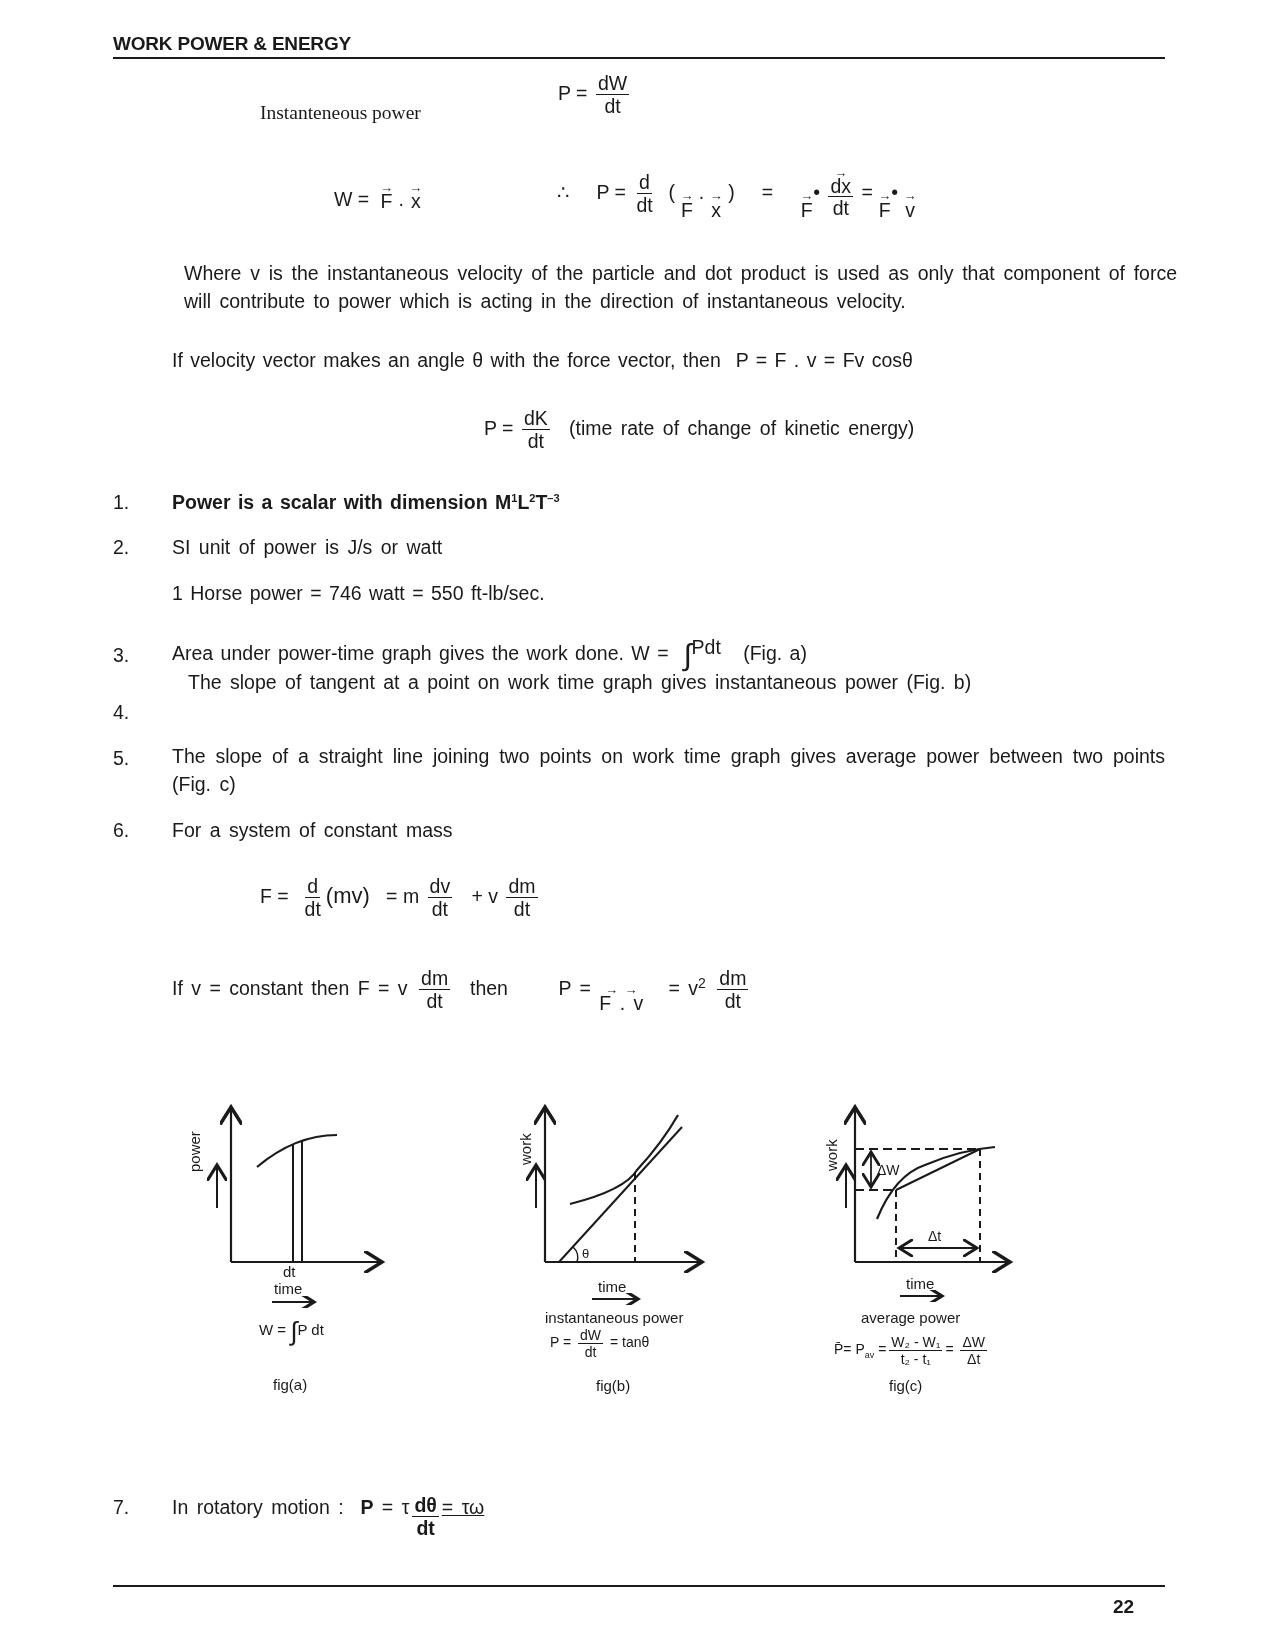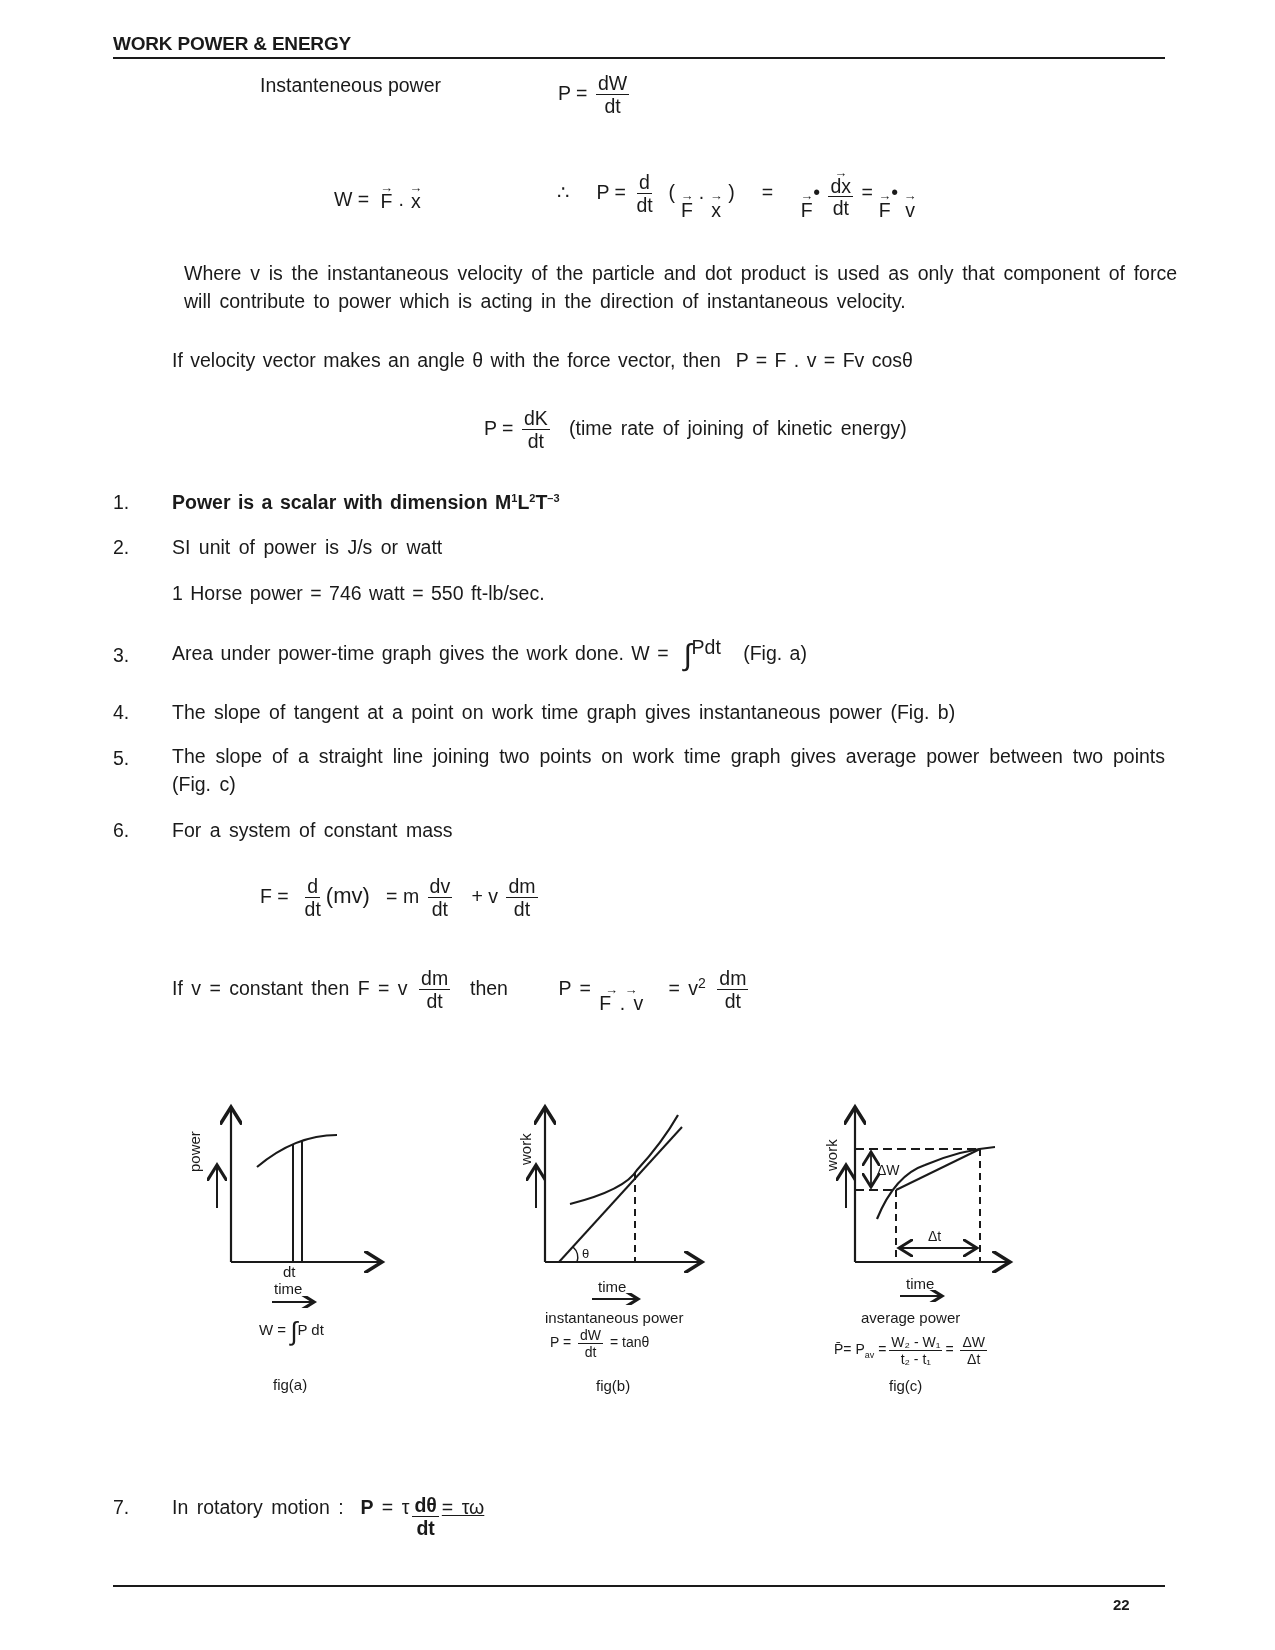--- a/index.html
+++ b/index.html
@@ -23,21 +23,21 @@
   sub{font-size:9px;}
   .int{font-size:30px;vertical-align:middle;line-height:1;}
   svg text{font-family:"Liberation Sans",sans-serif;}
 </style>
 </head>
 <body>
 
 <div class="abs hdr">WORK POWER &amp; ENERGY</div>
 <div class="rule" style="top:57px;"></div>
 
-<div class="abs t" style="left:260px;top:74px;">Instanteneous power</div>
+<div class="abs t" style="left:260px;top:102px;font-family:Liberation Serif, serif;">Instanteneous power</div>
 <div class="abs t" style="left:558px;top:72px;">
   <span>P =</span>
   <span class="frac">
       <span class="n">dW</span>
       <span class="d">dt</span>
     </span>
 </div>
 
 <div class="abs t" style="left:334px;top:183px;">
   <span>W  =</span>&nbsp;
@@ -99,42 +99,42 @@
   <span>If  velocity  vector  makes  an  angle  θ  with  the  force  vector,  then</span>&nbsp;
   <span>P = F . v = Fv cosθ</span>
 </div>
 
 <div class="abs t" style="left:484px;top:407px;">
   <span>P =</span>
   <span class="frac">
       <span class="n">dK</span>
       <span class="d">dt</span>
     </span>&nbsp;&nbsp;
-  <span style="word-spacing:3px;">(time  rate  of  joining  of  kinetic  energy)</span>
+  <span style="word-spacing:3px;">(time  rate  of  change  of  kinetic  energy)</span>
 </div>
 
 <div class="abs t num" style="top:491px;">1.</div>
 <div class="abs t item" style="top:491px;word-spacing:2px;font-weight:bold;">
   <span>Power  is  a  scalar  with  dimension  M</span><sup>1</sup><span>L</span><sup>2</sup><span>T</span><sup>–3</sup>
 </div>
 
 <div class="abs t num" style="top:536px;">2.</div>
 <div class="abs t item" style="top:536px;word-spacing:3px;text-align:right;">SI  unit  of  power  is  J/s  or  watt</div>
 
 <div class="abs t item" style="top:582px;word-spacing:2px;">1  Horse  power  =  746  watt  =  550  ft-lb/sec.</div>
 
 <div class="abs t num" style="top:644px;">3.</div>
 <div class="abs t item" style="top:636px;word-spacing:2px;">
   <span>Area  under  power-time  graph  gives  the  work  done.  W  =</span>&nbsp;
   <span class="int">∫</span><span style="vertical-align:6px;">Pdt</span>&nbsp;&nbsp;
   <span>(Fig.  a)</span>
 </div>
 
 <div class="abs t num" style="top:701px;">4.</div>
-<div class="abs t item" style="top:701px;word-spacing:3px;">The  slope  of  tangent  at  a  point  on  work  time  graph  gives  instantaneous  power  (Fig.  b)</div>
+<div class="abs t item" style="top:671px;word-spacing:3px;margin-left:16px;">The  slope  of  tangent  at  a  point  on  work  time  graph  gives  instantaneous  power  (Fig.  b)</div>
 
 <div class="abs t num" style="top:747px;">5.</div>
 <div class="abs t item j" style="top:742px;">The slope of a straight line joining two points on work time graph gives average power between two points (Fig.  c)</div>
 
 <div class="abs t num" style="top:819px;">6.</div>
 <div class="abs t item" style="top:819px;word-spacing:3px;">For  a  system  of  constant  mass</div>
 
 <div class="abs t" style="left:260px;top:875px;">
   <span>F  =</span>&nbsp;
   <span class="frac">
@@ -263,13 +263,13 @@
 <div class="abs t item" style="top:1480px;word-spacing:3px;">
   <span style="vertical-align:-16px;">In  rotatory  motion  :</span>&nbsp;
   <span style="font-weight:bold;vertical-align:-16px;">P</span>
   <span style="vertical-align:-16px;">= τ</span><span class="frac" style="font-weight:bold;vertical-align:-14px;">
       <span class="n">dθ</span>
       <span class="d">dt</span>
     </span><span style="vertical-align:-16px;text-decoration:underline;">= τω</span>
 </div>
 
 <div class="rule" style="top:1585px;"></div>
-<div class="abs" style="left:1113px;top:1596px;font-size:15px;font-weight:bold;">22</div>
+<div class="abs" style="left:1113px;top:1596px;font-size:19px;font-weight:bold;">22</div>
 
 </body></html>

